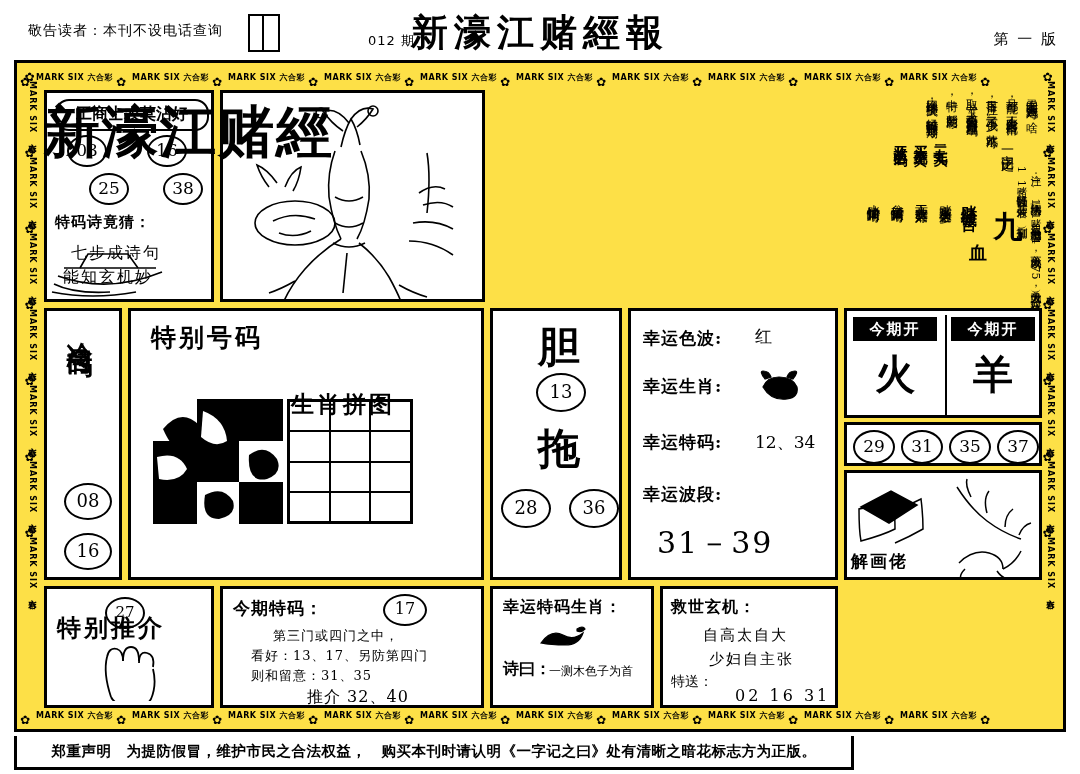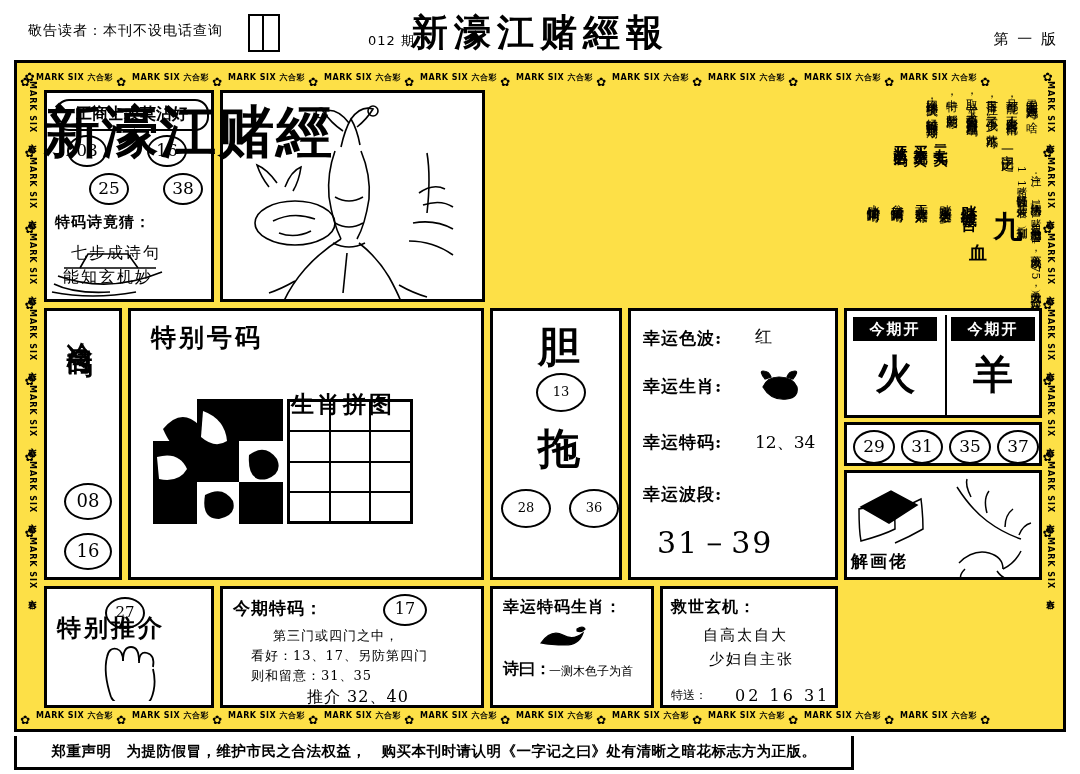--- a/index.html
+++ b/index.html
@@ -62,21 +62,21 @@
 
   #special{left:84px;top:218px;width:356px;height:272px;}
   .sp-t1{position:absolute;left:20px;top:10px;font-size:25px;font-weight:bold;font-family:"DejaVu Serif","Liberation Serif",serif;letter-spacing:3px;}
   .sp-t2{position:absolute;left:160px;top:42px;font-size:23px;font-weight:bold;font-family:"DejaVu Serif","Liberation Serif",serif;letter-spacing:3px;margin-top:36px;}
   .puzzle{position:absolute;left:22px;top:88px;width:130px;height:125px;background:#000;}
   .grid9{position:absolute;left:156px;top:88px;width:126px;height:125px;border:2px solid #000;box-sizing:border-box;display:grid;grid-template-columns:repeat(3,1fr);grid-template-rows:repeat(4,1fr);}
   .grid9 div{border:1px solid #000;box-sizing:border-box;position:relative;}
 
   #dan{left:446px;top:218px;width:132px;height:272px;}
   .dan-c{position:absolute;left:0;width:132px;text-align:center;font-family:"DejaVu Serif","Liberation Serif",serif;font-size:42px;font-weight:bold;}
-  .dan-ball{position:absolute;width:46px;height:35px;line-height:33px;font-size:13px;}
+  .dan-ball{position:absolute;width:46px;height:35px;line-height:33px;font-size:18px;}
 
   #lucky{left:584px;top:218px;width:210px;height:272px;}
   .lk-line{position:absolute;left:12px;font-size:17px;font-weight:bold;font-family:"DejaVu Serif","Liberation Serif",serif;letter-spacing:1px;}
   .lk-val{position:absolute;font-family:"DejaVu Serif","Liberation Serif",serif;font-size:17px;}
   .lk-range{position:absolute;left:26px;top:212px;font-size:30px;font-family:"DejaVu Serif","Liberation Serif",serif;letter-spacing:2px;}
 
   #open{left:800px;top:218px;width:198px;height:110px;}
   .open-hdr{position:absolute;top:6px;height:24px;background:#000;color:#fff;font-size:15px;font-weight:bold;text-align:center;line-height:24px;letter-spacing:2px;font-family:"DejaVu Serif","Liberation Serif",serif;}
   .open-ch{position:absolute;top:36px;font-size:40px;font-weight:bold;text-align:center;font-family:"DejaVu Serif","Liberation Serif",serif;}
   .open-div{position:absolute;left:98px;top:4px;width:2px;height:100px;background:#000;}
@@ -97,21 +97,21 @@
   .tm-line{position:absolute;font-family:"DejaVu Serif","Liberation Serif",serif;font-size:13px;letter-spacing:1px;}
 
   #shengxiao{left:446px;top:496px;width:164px;height:122px;}
   .sx-t{position:absolute;left:10px;top:8px;font-size:16px;font-weight:bold;font-family:"DejaVu Serif","Liberation Serif",serif;letter-spacing:1px;}
   .sx-p{position:absolute;left:10px;top:70px;font-size:16px;font-weight:bold;font-family:"DejaVu Serif","Liberation Serif",serif;}
   .sx-p2{position:absolute;left:56px;top:74px;font-size:12px;font-family:"DejaVu Serif","Liberation Serif",serif;}
 
   #jiushi{left:616px;top:496px;width:178px;height:122px;}
   .js-t{position:absolute;left:8px;top:8px;font-size:16px;font-weight:bold;font-family:"DejaVu Serif","Liberation Serif",serif;letter-spacing:1px;}
   .js-p{position:absolute;left:40px;top:34px;font-size:15px;line-height:24px;font-family:"DejaVu Serif","Liberation Serif",serif;letter-spacing:2px;}
-  .js-send{position:absolute;left:8px;top:98px;font-size:12px;font-family:"DejaVu Serif","Liberation Serif",serif;}
+  .js-send{position:absolute;left:8px;top:84px;font-size:14px;font-family:"DejaVu Serif","Liberation Serif",serif;}
   .js-nums{position:absolute;left:72px;top:97px;font-size:16px;font-family:"DejaVu Serif","Liberation Serif",serif;letter-spacing:3px;}
 
   #article{left:800px;top:496px;width:198px;height:122px;border:none;}
   .ar-col{position:absolute;writing-mode:vertical-rl;font-size:12px;line-height:17px;letter-spacing:1px;font-family:"DejaVu Serif","Liberation Serif",serif;}
 
   
   .footer{position:absolute;left:14px;bottom:4px;width:840px;height:34px;border:3px solid #000;border-top:none;box-sizing:border-box;display:flex;align-items:center;justify-content:center;}
   .footer span{font-size:14.5px;font-weight:bold;letter-spacing:0.5px;}
 </style>
 </head>

